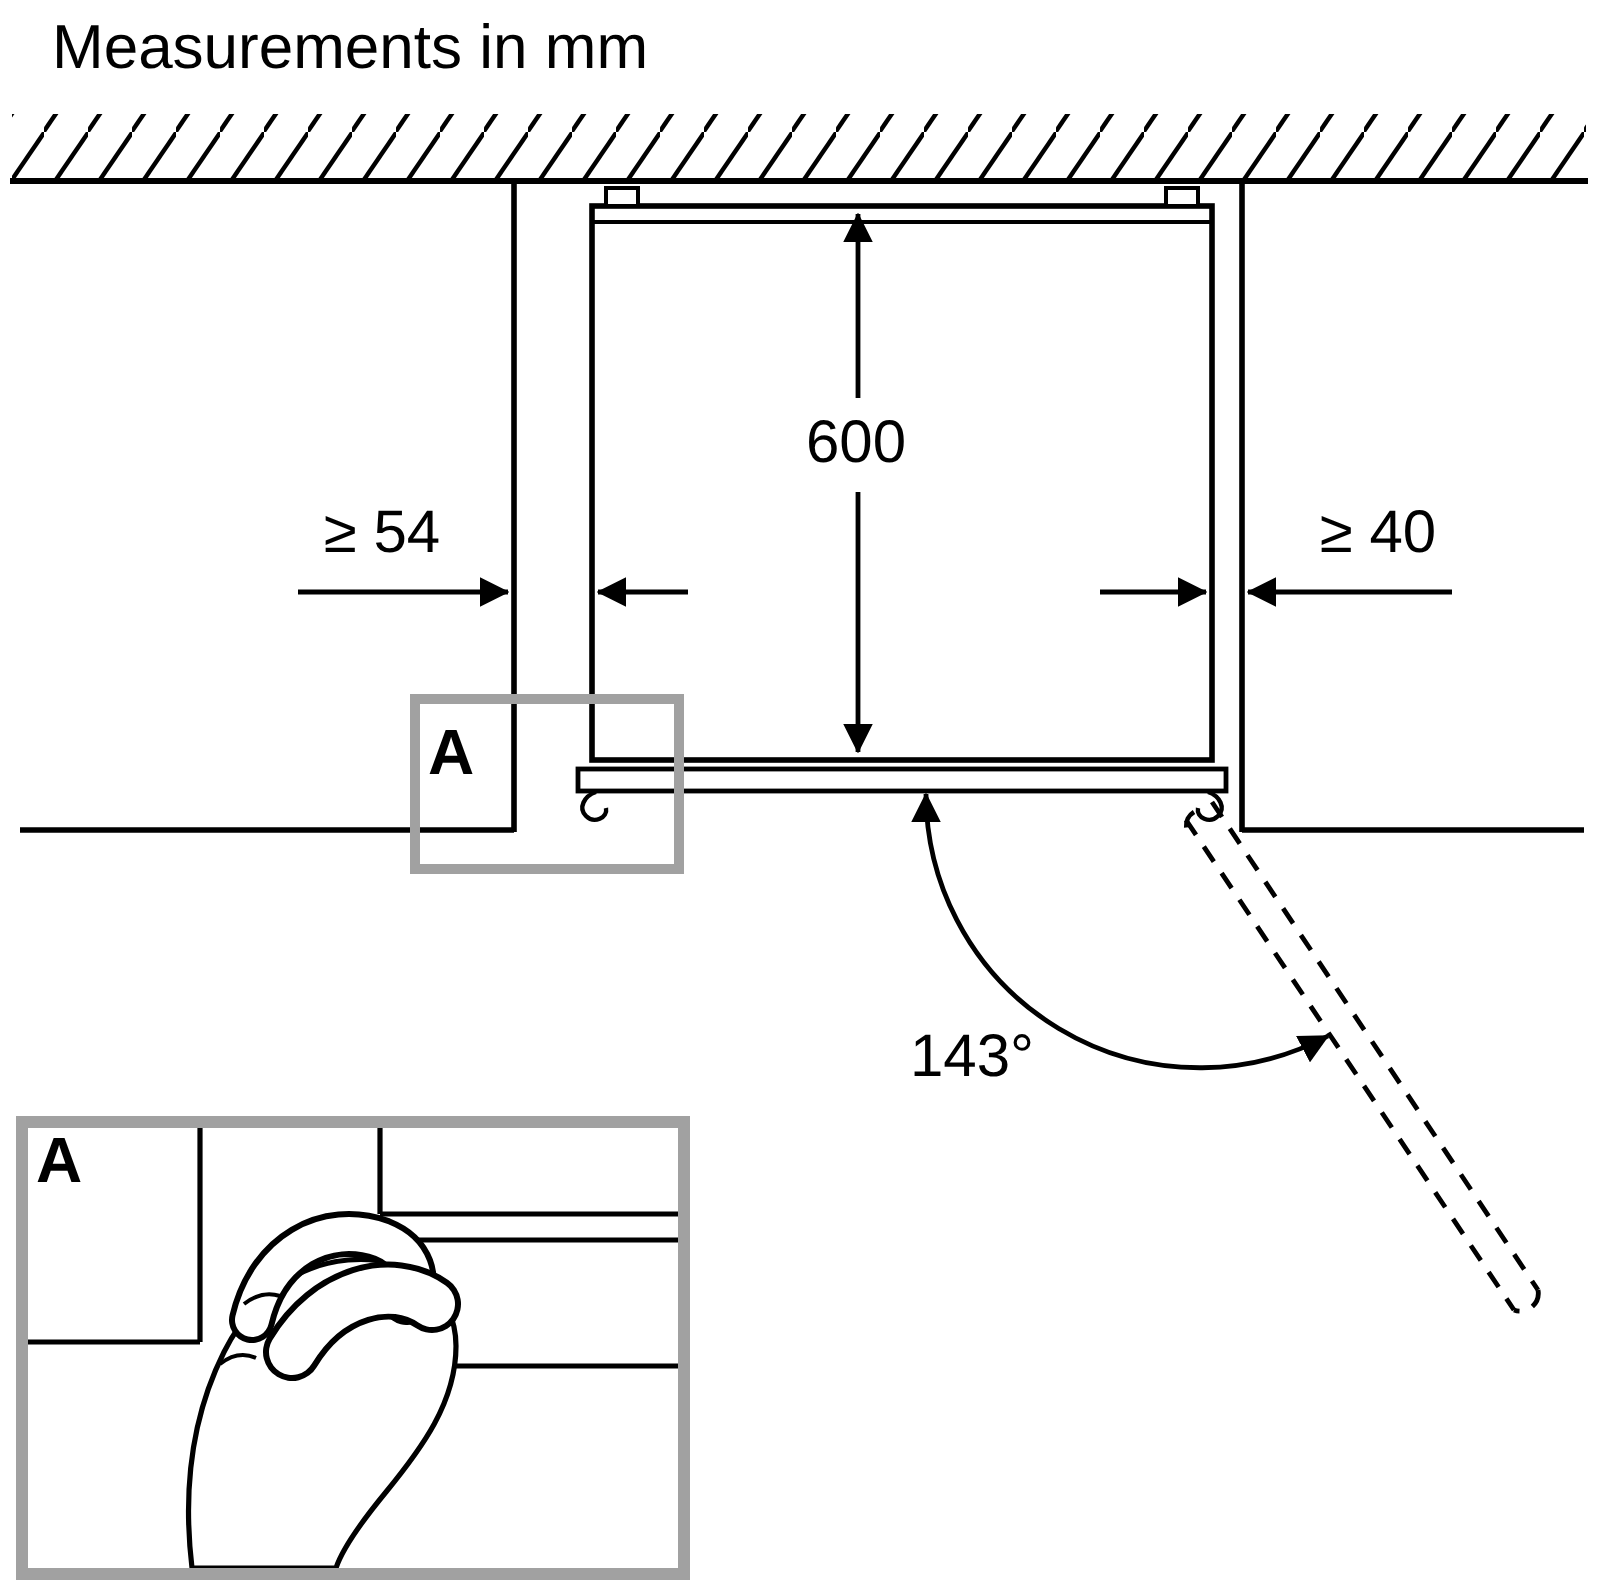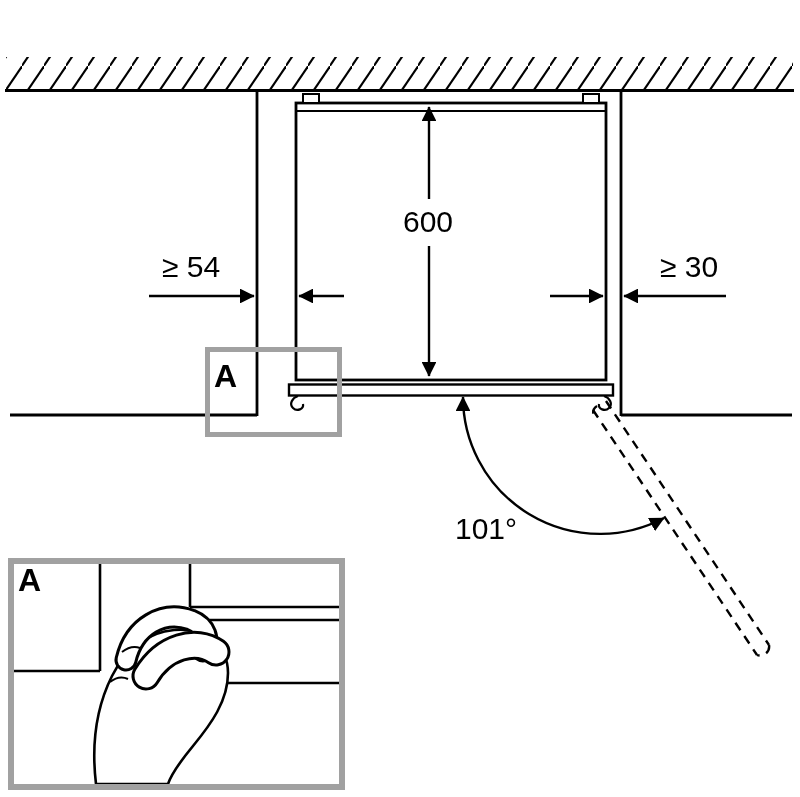--- a/index.html
+++ b/index.html
@@ -104,20 +104,21 @@
         <path d="M 146 676 C 164 646 196 638 216 652" fill="none" stroke="#000" stroke-width="29" stroke-linecap="round"></path>
         <path d="M 146 676 C 164 646 196 638 216 652" fill="none" stroke="#ffffff" stroke-width="23" stroke-linecap="round"></path>
         <path d="M 110 682 q 9 -7 18 -3" fill="none" stroke="#000" stroke-width="2"></path>
         <path d="M 122 652 q 9 -7 18 -4" fill="none" stroke="#000" stroke-width="2"></path>
       </g>
 
       <rect x="11" y="561" width="331" height="226" fill="none" stroke="#a1a1a1" stroke-width="6"></rect>
     </g>
   </svg>
 
+  <div class="label title-label">Measurements in mm</div>
   <div class="label dim dim-depth">600</div>
   <div class="label dim dim-left">≥ 54</div>
-  <div class="label dim dim-right">≥ 30</div>
-  <div class="label dim dim-angle">101°</div>
+  <div class="label dim dim-right">≥ 40</div>
+  <div class="label dim dim-angle">143°</div>
   <div class="label callout-a">A</div>
   <div class="label detail-a">A</div>
 
 </div>
 
 </body></html>

